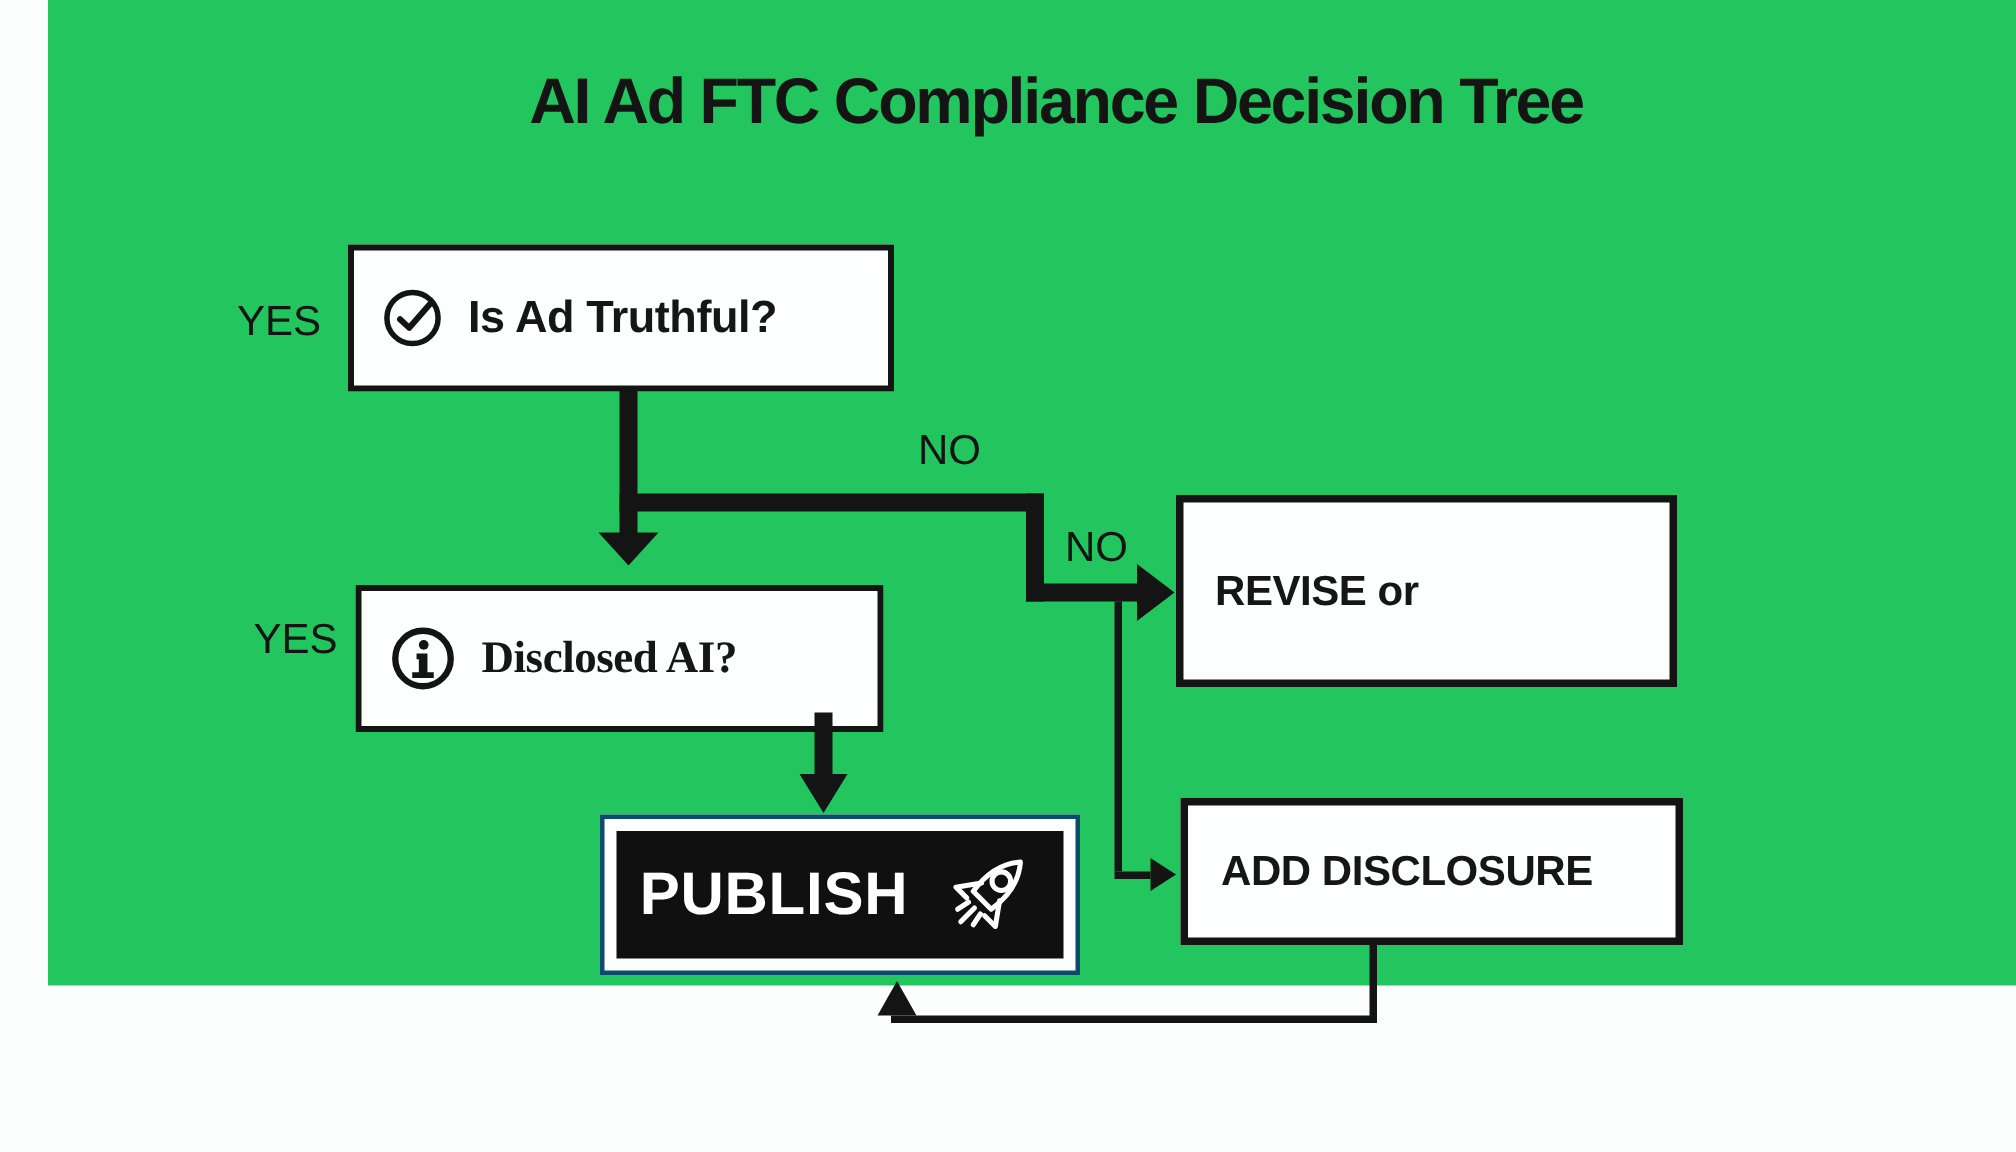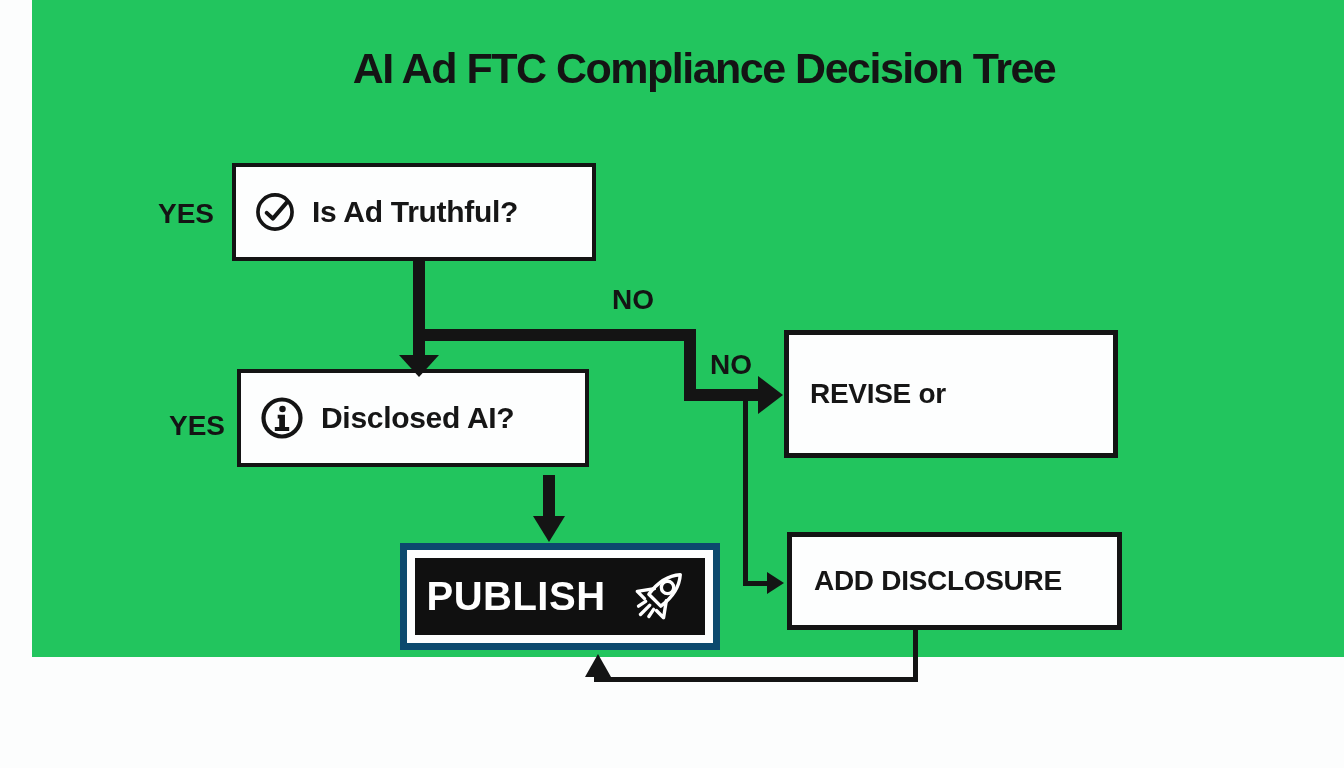--- a/index.html
+++ b/index.html
@@ -16,32 +16,32 @@
   .node {
     position:absolute; display:flex; align-items:center;
     border:4px solid #141414; background:#fdfefe;
   }
   .node-label { font-size:30px; font-weight:700; color:#161616; letter-spacing:-0.3px; white-space:nowrap; }
 
   .q-box { padding-left:18px; gap:16px; }
   .icon { display:inline-flex; flex:0 0 auto; }
 
   .edge-label {
-    position:absolute; font-size:28px; font-weight:700; color:#141414; letter-spacing:0; white-space:nowrap;
+    position:absolute; font-size:28px; font-weight:400; color:#141414; letter-spacing:0; white-space:nowrap;
   }
 
   .outcome { border-width:5px;text-align:center; }
   .revise-box { flex-direction:column; align-items:flex-start; justify-content:center; padding-left:21px; }
   .revise-box .node-label { line-height:38px; font-size:28px; }
   .add-box { padding-left:22px; }
   .add-box .node-label { font-size:28px; }
 
   .publish-outer {
     position:absolute; left:368px; top:543px; width:320px; height:107px;
-    border:7px solid #0c4a6e; background:#fdfefe; padding:8px;
+    border:3px solid #0c4a6e; background:#fdfefe; padding:8px;
   }
   .publish-inner {
     width:100%; height:100%; background:#101010;
     display:flex; align-items:center; justify-content:center; gap:16px;
   }
   .publish-label { color:#ffffff; font-size:40px; font-weight:700; letter-spacing:0.5px; }
 
   .seg { position:absolute; background:#141414; }
   .tri { position:absolute; width:0; height:0; }
 
@@ -66,21 +66,21 @@
   <div class="node q-box" style="left:200px; top:163px; width:364px; height:98px;">
     <span class="icon">
       <svg width="42" height="42" viewBox="0 0 48 48">
         <circle cx="24" cy="24" r="19.5" fill="none" stroke="#141414" stroke-width="4.2"></circle>
         <path d="M14.5 25 L21.5 31.5 L38 12.5" fill="none" stroke="#141414" stroke-width="4.6" stroke-linecap="round" stroke-linejoin="round"></path>
       </svg>
     </span>
     <span class="node-label">Is Ad Truthful?</span>
   </div>
 
-  <div class="node q-box" style="left:205px; top:369px; width:352px; height:98px;">
+  <div class="node q-box" style="left:205px; top:390px; width:352px; height:98px;font-family:Liberation Serif, serif;">
     <span class="icon">
       <svg width="46" height="46" viewBox="0 0 48 48">
         <circle cx="24" cy="24" r="19.3" fill="none" stroke="#141414" stroke-width="4.4"></circle>
         <circle cx="24.5" cy="14.5" r="3.4" fill="#141414"></circle>
         <path d="M19.5 20.5 h7.6 v13 h4.4 v4 h-15 v-4 h4.6 v-9 h-1.6 z" fill="#141414"></path>
       </svg>
     </span>
     <span class="node-label">Disclosed AI?</span>
   </div>
 

